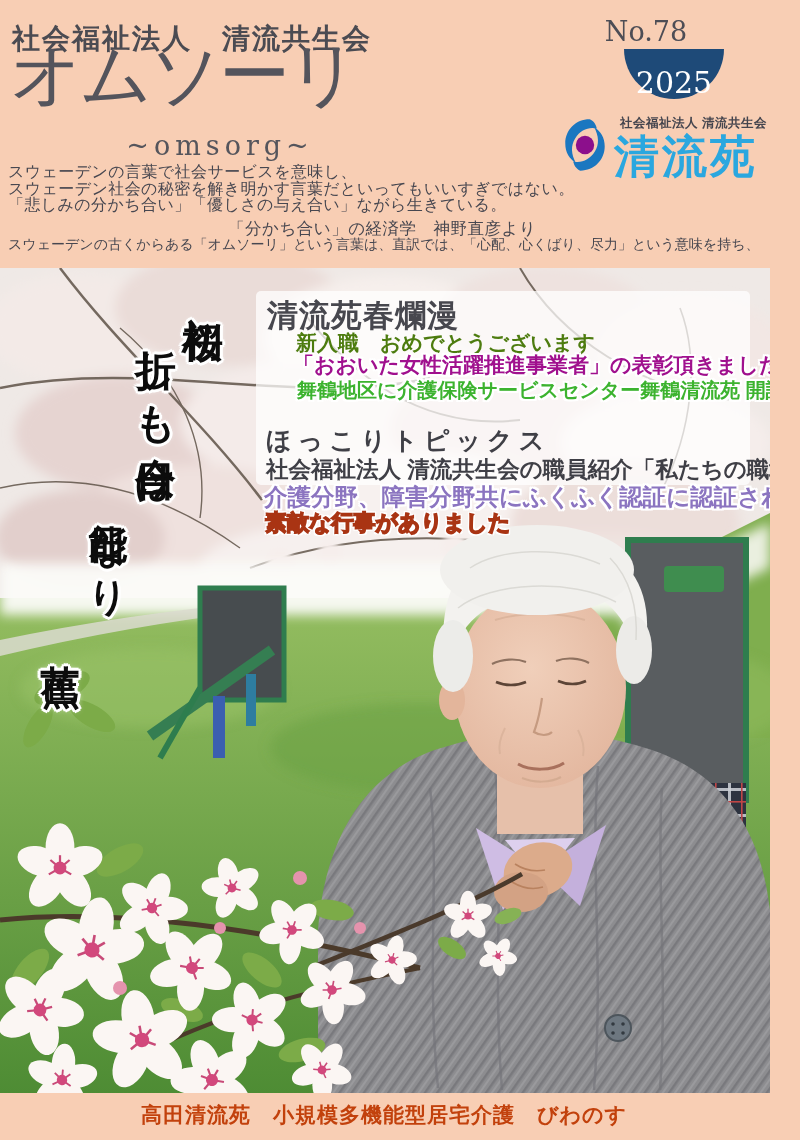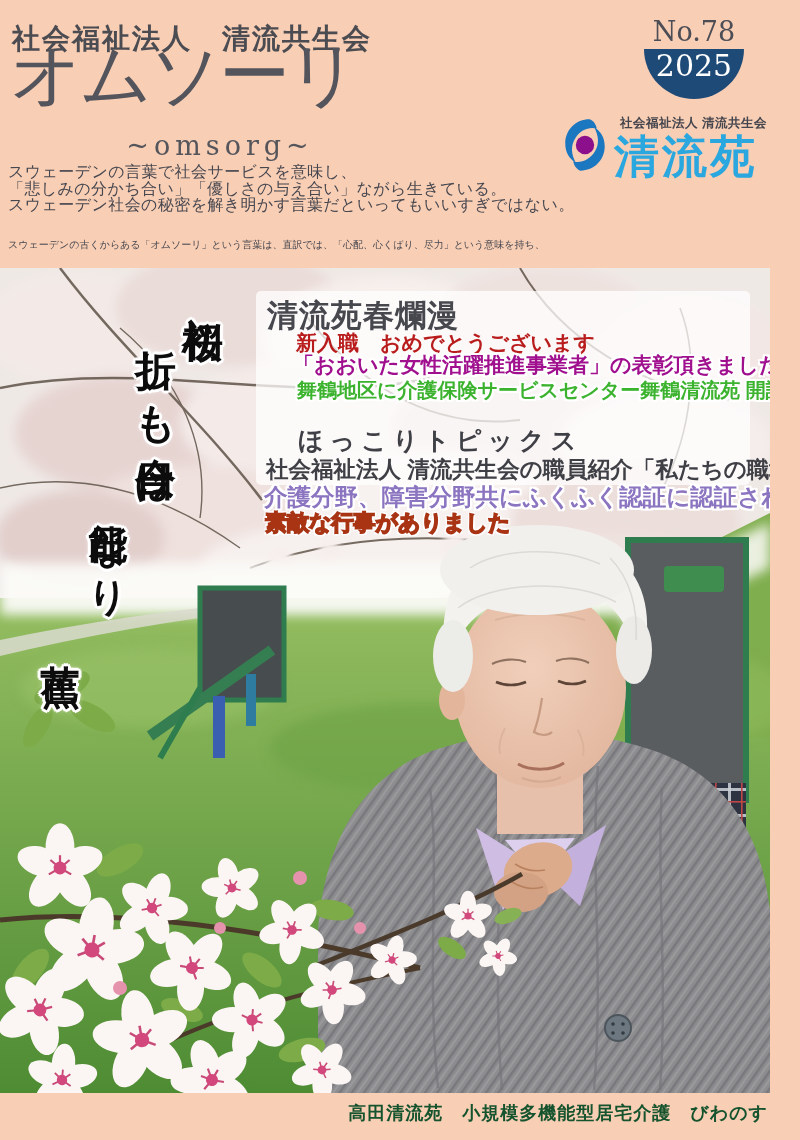--- a/index.html
+++ b/index.html
@@ -6,36 +6,36 @@
   body{width:800px;height:1140px;overflow:hidden;font-family:"Liberation Sans",sans-serif;}
   .page{position:relative;width:800px;height:1140px;background:#f8ceb4;overflow:hidden;}
 
   
   .org-name{position:absolute;left:12px;top:20px;font-family:"DejaVu Serif","Liberation Serif",serif;
     font-size:28px;font-weight:600;color:#4b4b52;letter-spacing:2px;}
   .title{position:absolute;left:10px;top:38px;font-family:"DejaVu Serif","Liberation Serif",serif;
     font-size:71px;font-weight:500;color:#54545c;letter-spacing:-3px;line-height:1.05;}
   .subtitle{position:absolute;left:0;top:130px;width:440px;text-align:center;
     font-family:"DejaVu Serif","Liberation Serif",serif;font-size:27px;color:#55555c;letter-spacing:5px;}
-  .issue-no{position:absolute;left:644px;top:16px;width:100px;text-align:center;
+  .issue-no{position:absolute;left:596px;top:16px;width:100px;text-align:center;
     font-family:"DejaVu Serif","Liberation Serif",serif;font-size:27px;color:#4d4d55;}
-  .year-badge{position:absolute;left:644px;top:49px;width:100px;height:50px;
-    border-radius:0 0 100px 100px;display:flex;align-items:flex-start;justify-content:center;}
+  .year-badge{position:absolute;left:624px;top:49px;width:100px;height:50px;
+    border-radius:0 0 100px 100px;display:flex;align-items:flex-end;justify-content:center;}
   .year-badge span{font-family:"DejaVu Serif","Liberation Serif",serif;font-size:30px;color:#ffffff;line-height:1.1;}
 
   
   .logo{position:absolute;left:562px;top:110px;width:230px;height:70px;}
   .logo-mark{position:absolute;left:0;top:2px;}
   .logo-org{position:absolute;left:58px;top:5px;font-size:12.5px;font-weight:bold;color:#45454e;letter-spacing:.5px;}
   .logo-name{position:absolute;left:52px;top:17px;font-size:45px;font-weight:bold;letter-spacing:3px;}
 
   
   .intro1{position:absolute;left:8px;top:164px;font-size:16px;line-height:16.6px;color:#474750;letter-spacing:.4px;}
   .credit{position:absolute;left:228px;top:218px;font-size:16.5px;color:#474750;letter-spacing:.5px;}
-  .note{position:absolute;left:8px;top:238px;font-size:10px;line-height:13.6px;color:#474750;}
+  .note{position:absolute;left:8px;top:238px;font-size:14px;line-height:13.6px;color:#474750;}
 
   
   .photo{position:absolute;left:0;top:268px;width:770px;height:825px;overflow:hidden;background:#eee8e5;}
   .photo svg{position:absolute;left:0;top:0;}
 
   
   .haiku{position:absolute;writing-mode:vertical-rl;font-family:"DejaVu Serif","Liberation Serif",serif;
     font-weight:bold;color:#0c0c0c;letter-spacing:5px;
     text-shadow:-2px -2px 0 #fff,2px -2px 0 #fff,-2px 2px 0 #fff,2px 2px 0 #fff,
       -3px 0 0 #fff,3px 0 0 #fff,0 -3px 0 #fff,0 3px 0 #fff,0 0 6px #fff;}
@@ -48,29 +48,29 @@
   .panel{position:absolute;left:256px;top:23px;width:494px;height:194px;
     background:rgba(255,255,255,.74);border-radius:5px;}
   .panel-row{position:absolute;white-space:nowrap;}
   .outlined{text-shadow:-2px -2px 0 #fff,2px -2px 0 #fff,-2px 2px 0 #fff,2px 2px 0 #fff,
       -2px 0 0 #fff,2px 0 0 #fff,0 -2px 0 #fff,0 2px 0 #fff;}
   .p-head{left:11px;top:4px;font-size:31px;font-weight:bold;color:#47474e;letter-spacing:1px;}
   .p-r0{left:40px;top:38px;font-size:21px;font-weight:bold;color:#3f3f46;}
   .p-r1{left:37px;top:60px;font-size:21px;font-weight:bold;}
   .p-r2{left:41px;top:86px;font-size:20px;font-weight:bold;}
   .p-r3{left:41px;top:110px;font-size:20px;font-weight:bold;}
-  .p-r4{left:10px;top:133px;font-size:25px;font-weight:bold;color:#3f3f46;letter-spacing:6px;margin-left:32px;}
+  .p-r4{left:10px;top:133px;font-size:25px;font-weight:bold;color:#3f3f46;letter-spacing:6px;}
   .p-r5{left:10px;top:163px;font-size:22.5px;font-weight:bold;color:#3f3f46;}
   .p-r6{left:8px;top:190px;font-size:23.5px;font-weight:bold;}
   .p-r7{left:9px;top:217px;font-size:22px;font-weight:bold;
     -webkit-text-stroke:1.5px #a93413;}
 
   
-  .caption{position:absolute;left:0;top:1101px;width:768px;text-align:right;
-    font-size:18px;font-weight:bold;color:#14532d;letter-spacing:1px;}
+  .caption{position:absolute;left:0;top:1101px;width:768px;text-align:center;
+    font-size:21px;font-weight:bold;color:#c2410c;letter-spacing:1px;}
 </style>
 </head>
 <body>
 
 <div class="page" style="background: rgb(248, 206, 180);">
 
   <div class="org-name">社会福祉法人　清流共生会</div>
   <div class="title">オムソーリ</div>
   <div class="subtitle">~omsorg~</div>
   <div class="issue-no">No.78</div>
@@ -83,23 +83,24 @@
       <path d="M42,1 C21,1 5,17 5,38 C5,51 11,61 21,67 C14,54 13,41 20,30 C28,17 41,12 53,15 C51,7 47,3 42,1 Z" fill="#1b77c0"></path>
       <path d="M28,79 C49,79 65,63 65,42 C65,29 59,19 49,13 C56,26 57,39 50,50 C42,63 29,68 17,65 C19,73 23,77 28,79 Z" fill="#1b77c0"></path>
       <circle cx="35" cy="40" r="14" fill="#8c0f8c"></circle>
     </svg>
     <div class="logo-org">社会福祉法人 清流共生会</div>
     <div class="logo-name" style="color: rgb(42, 167, 223);">清流苑</div>
   </div>
 
   <div class="intro1">
     <div>スウェーデンの言葉で社会サービスを意味し、</div>
+    <div>スウェーデン社会の秘密を解き明かす言葉だといってもいいすぎではない。</div>
     <div>「悲しみの分かち合い」「優しさの与え合い」ながら生きている。</div>
-    <div>スウェーデン社会の秘密を解き明かす言葉だといってもいいすぎではない。</div>
-  </div>
+  </div>
+  <div class="credit">「分かち合い」の経済学　神野直彦より</div>
   <div class="note">
     <div>スウェーデンの古くからある「オムソーリ」という言葉は、直訳では、「心配、心くばり、尽力」という意味を持ち、</div>
   </div>
 
   <div class="photo">
     <svg width="770" height="825" viewBox="0 0 770 825">
       <defs>
         <filter id="soft" x="-30%" y="-30%" width="160%" height="160%">
             <feGaussianBlur stdDeviation="6"></feGaussianBlur>
           </filter>
@@ -330,21 +331,21 @@
       </g>
     </svg>
 
     <div class="haiku hk1">初桜</div>
     <div class="haiku hk2">折しも今日は</div>
     <div class="haiku hk3">能日なり</div>
     <div class="haiku hk4">芭蕉</div>
 
     <div class="panel">
       <div class="panel-row p-head">清流苑春爛漫</div>
-      <div class="panel-row p-r0" style="color: #b91c1c;">新入職　おめでとうございます</div>
+      <div class="panel-row p-r0" style="color: #4d7c0f;">新入職　おめでとうございます</div>
       <div class="panel-row p-r1 outlined" style="color: rgb(160, 16, 142);">「おおいた女性活躍推進事業者」の表彰頂きました！</div>
       <div class="panel-row p-r2 outlined" style="color: rgb(60, 179, 47);">舞鶴地区に介護保険サービスセンター舞鶴清流苑 開設</div>
       <div class="panel-row p-r4" style="color: rgb(63, 63, 70);">ほっこりトピックス</div>
       <div class="panel-row p-r5" style="color: rgb(63, 63, 70);">社会福祉法人 清流共生会の職員紹介「私たちの職場自慢」</div>
       <div class="panel-row p-r6 outlined" style="color: rgb(139, 116, 192);">介護分野、障害分野共にふくふく認証に認証されました</div>
       <div class="panel-row p-r7 outlined" style="color: #6d28d9;">素敵な行事がありました</div>
     </div>
   </div>
 
   <div class="caption">高田清流苑　小規模多機能型居宅介護　びわのす</div>

